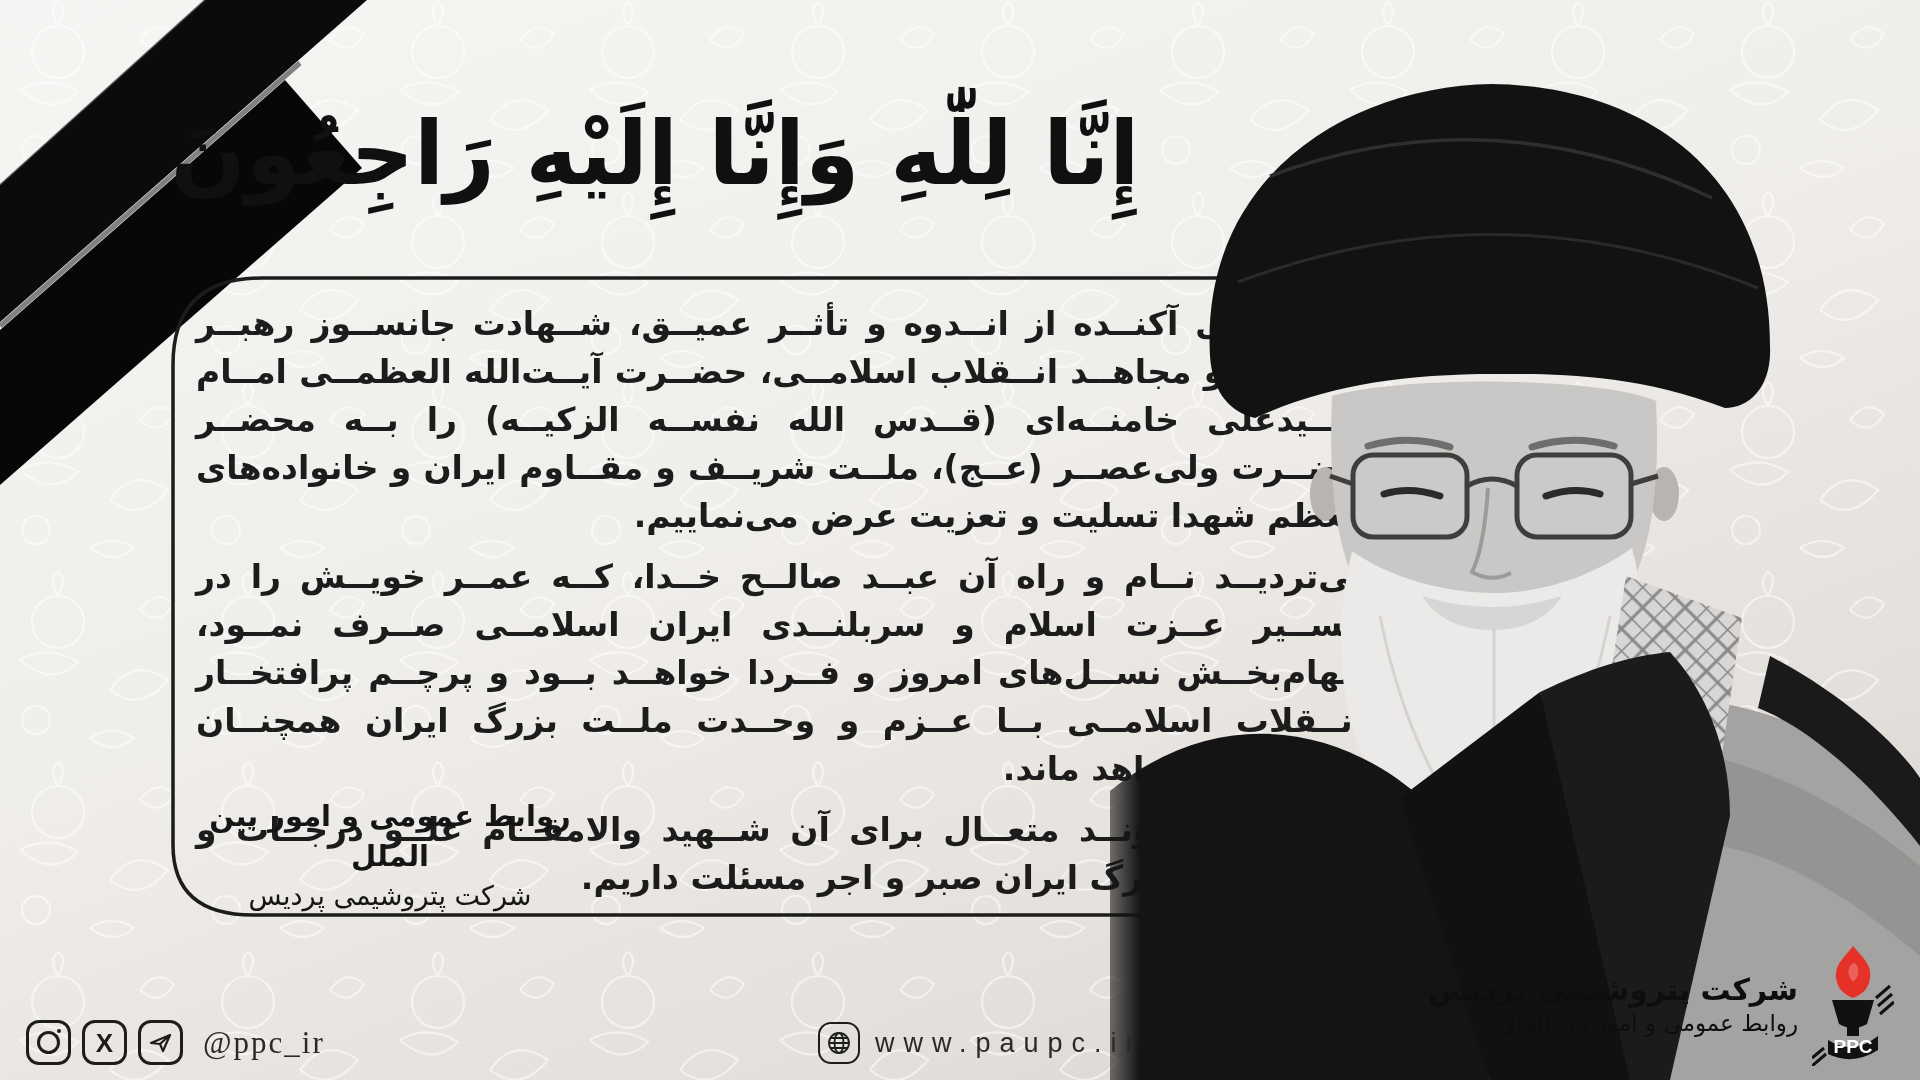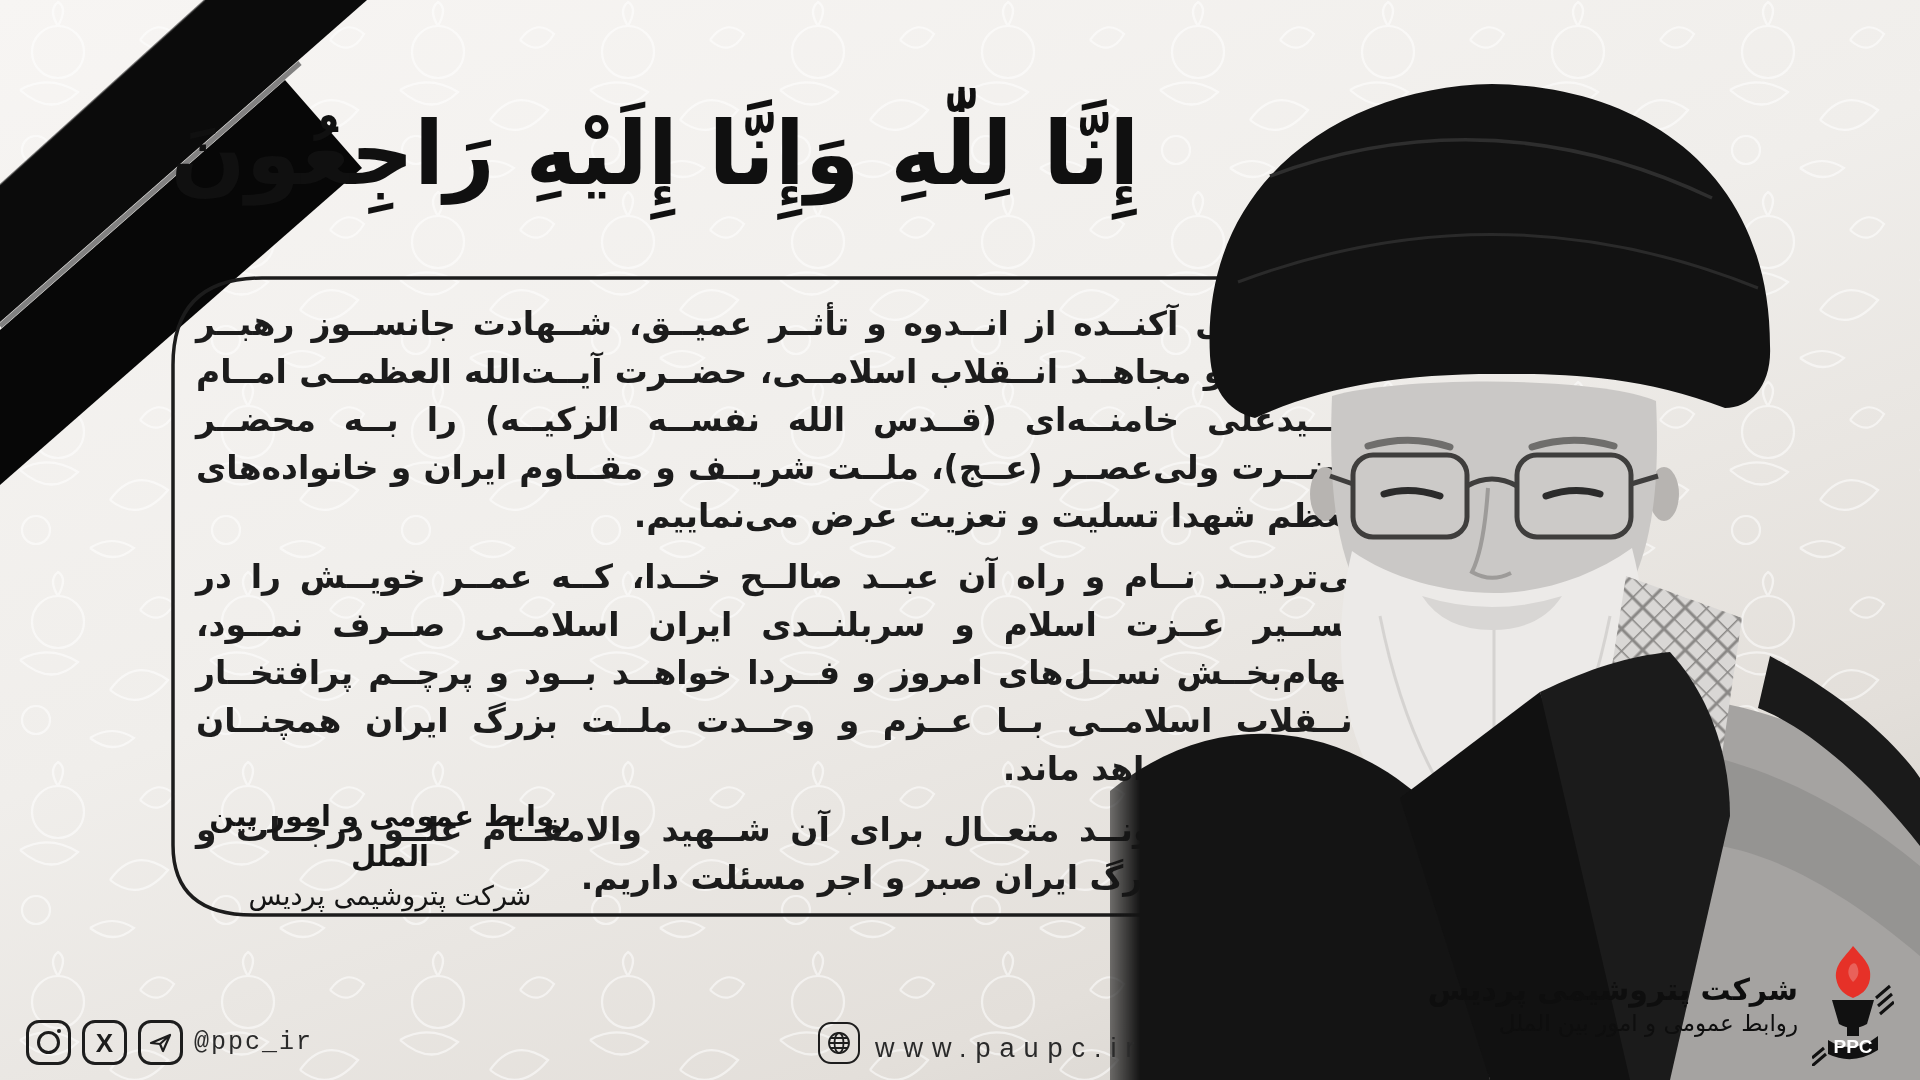--- a/index.html
+++ b/index.html
@@ -21,22 +21,22 @@
   .signature .sig-company{font-size:27px;font-weight:400;line-height:40px;}
   .portrait{position:absolute;left:1070px;top:56px;width:850px;height:1024px;
     -webkit-mask-image:linear-gradient(90deg,transparent 0,#000 70px,#000 100%);
     mask-image:linear-gradient(90deg,transparent 0,#000 70px,#000 100%);}
   .social-row{position:absolute;left:26px;top:1020px;display:flex;align-items:center;gap:11px;}
   .sicon{width:45px;height:45px;border:3px solid #1d1d1d;border-radius:13px;position:relative;
     display:flex;align-items:center;justify-content:center;box-sizing:border-box;background:transparent;}
   .insta-circle{width:17px;height:17px;border:3px solid #1d1d1d;border-radius:50%;}
   .insta-dot{position:absolute;right:7px;top:6px;width:4px;height:4px;border-radius:50%;background:#1d1d1d;}
   .x-glyph{font-family:"Liberation Sans",sans-serif;font-weight:800;font-size:26px;color:#1d1d1d;line-height:1;}
-  .handle{font-family:Liberation Mono, monospace;font-size:25px;color:#2a2a2a;letter-spacing:2px;}
-  .website{position:absolute;left:818px;top:1022px;display:flex;align-items:flex-end;gap:15px;}
+  .handle{margin-left:9px;font-family:Liberation Serif, serif;font-size:31px;color:#2a2a2a;letter-spacing:2px;}
+  .website{position:absolute;left:818px;top:1022px;display:flex;align-items:center;gap:15px;}
   .website .url{font-family:"Liberation Sans",sans-serif;font-size:27px;color:#2a2a2a;letter-spacing:9px;}
   .brand{position:absolute;right:26px;bottom:14px;display:flex;align-items:center;gap:14px;}
   .brand-text{text-align:right;direction:rtl;color:#0e0e0e;}
   .brand-company{font-size:30px;font-weight:bold;line-height:36px;}
   .brand-dept{font-size:23px;font-weight:400;line-height:30px;}
 </style>
 </head>
 <body>
 
 <div class="stage">

